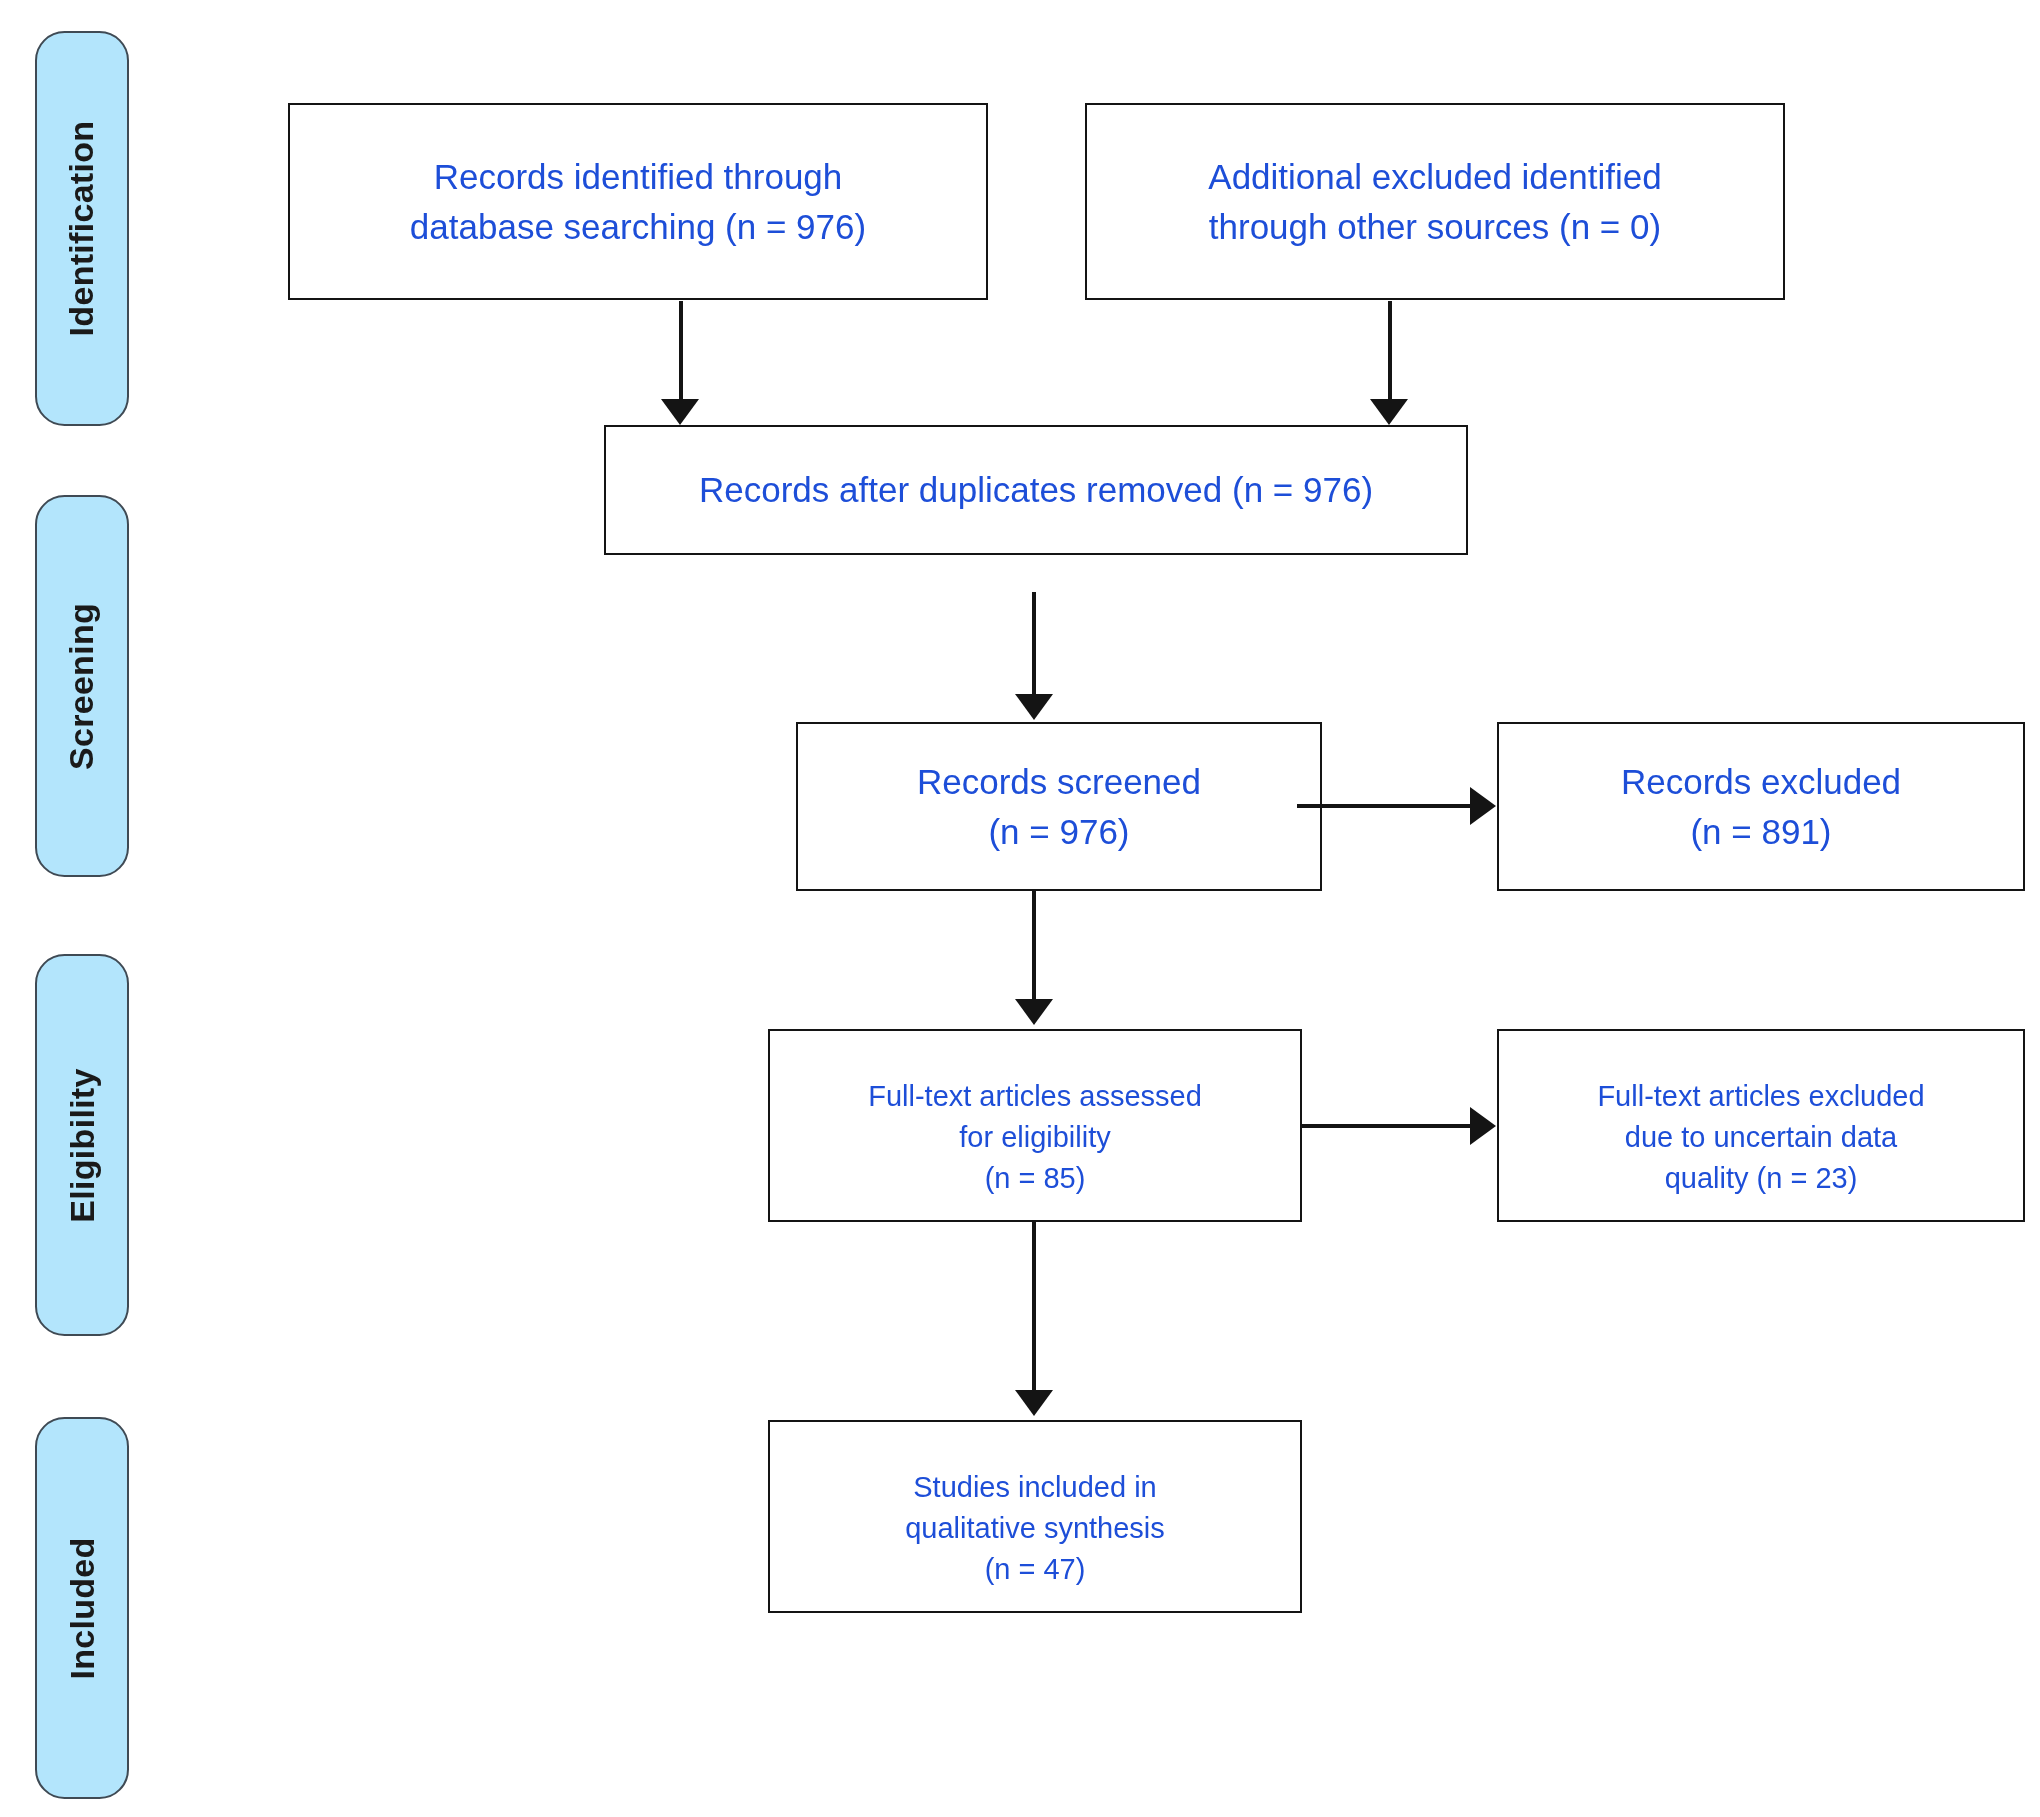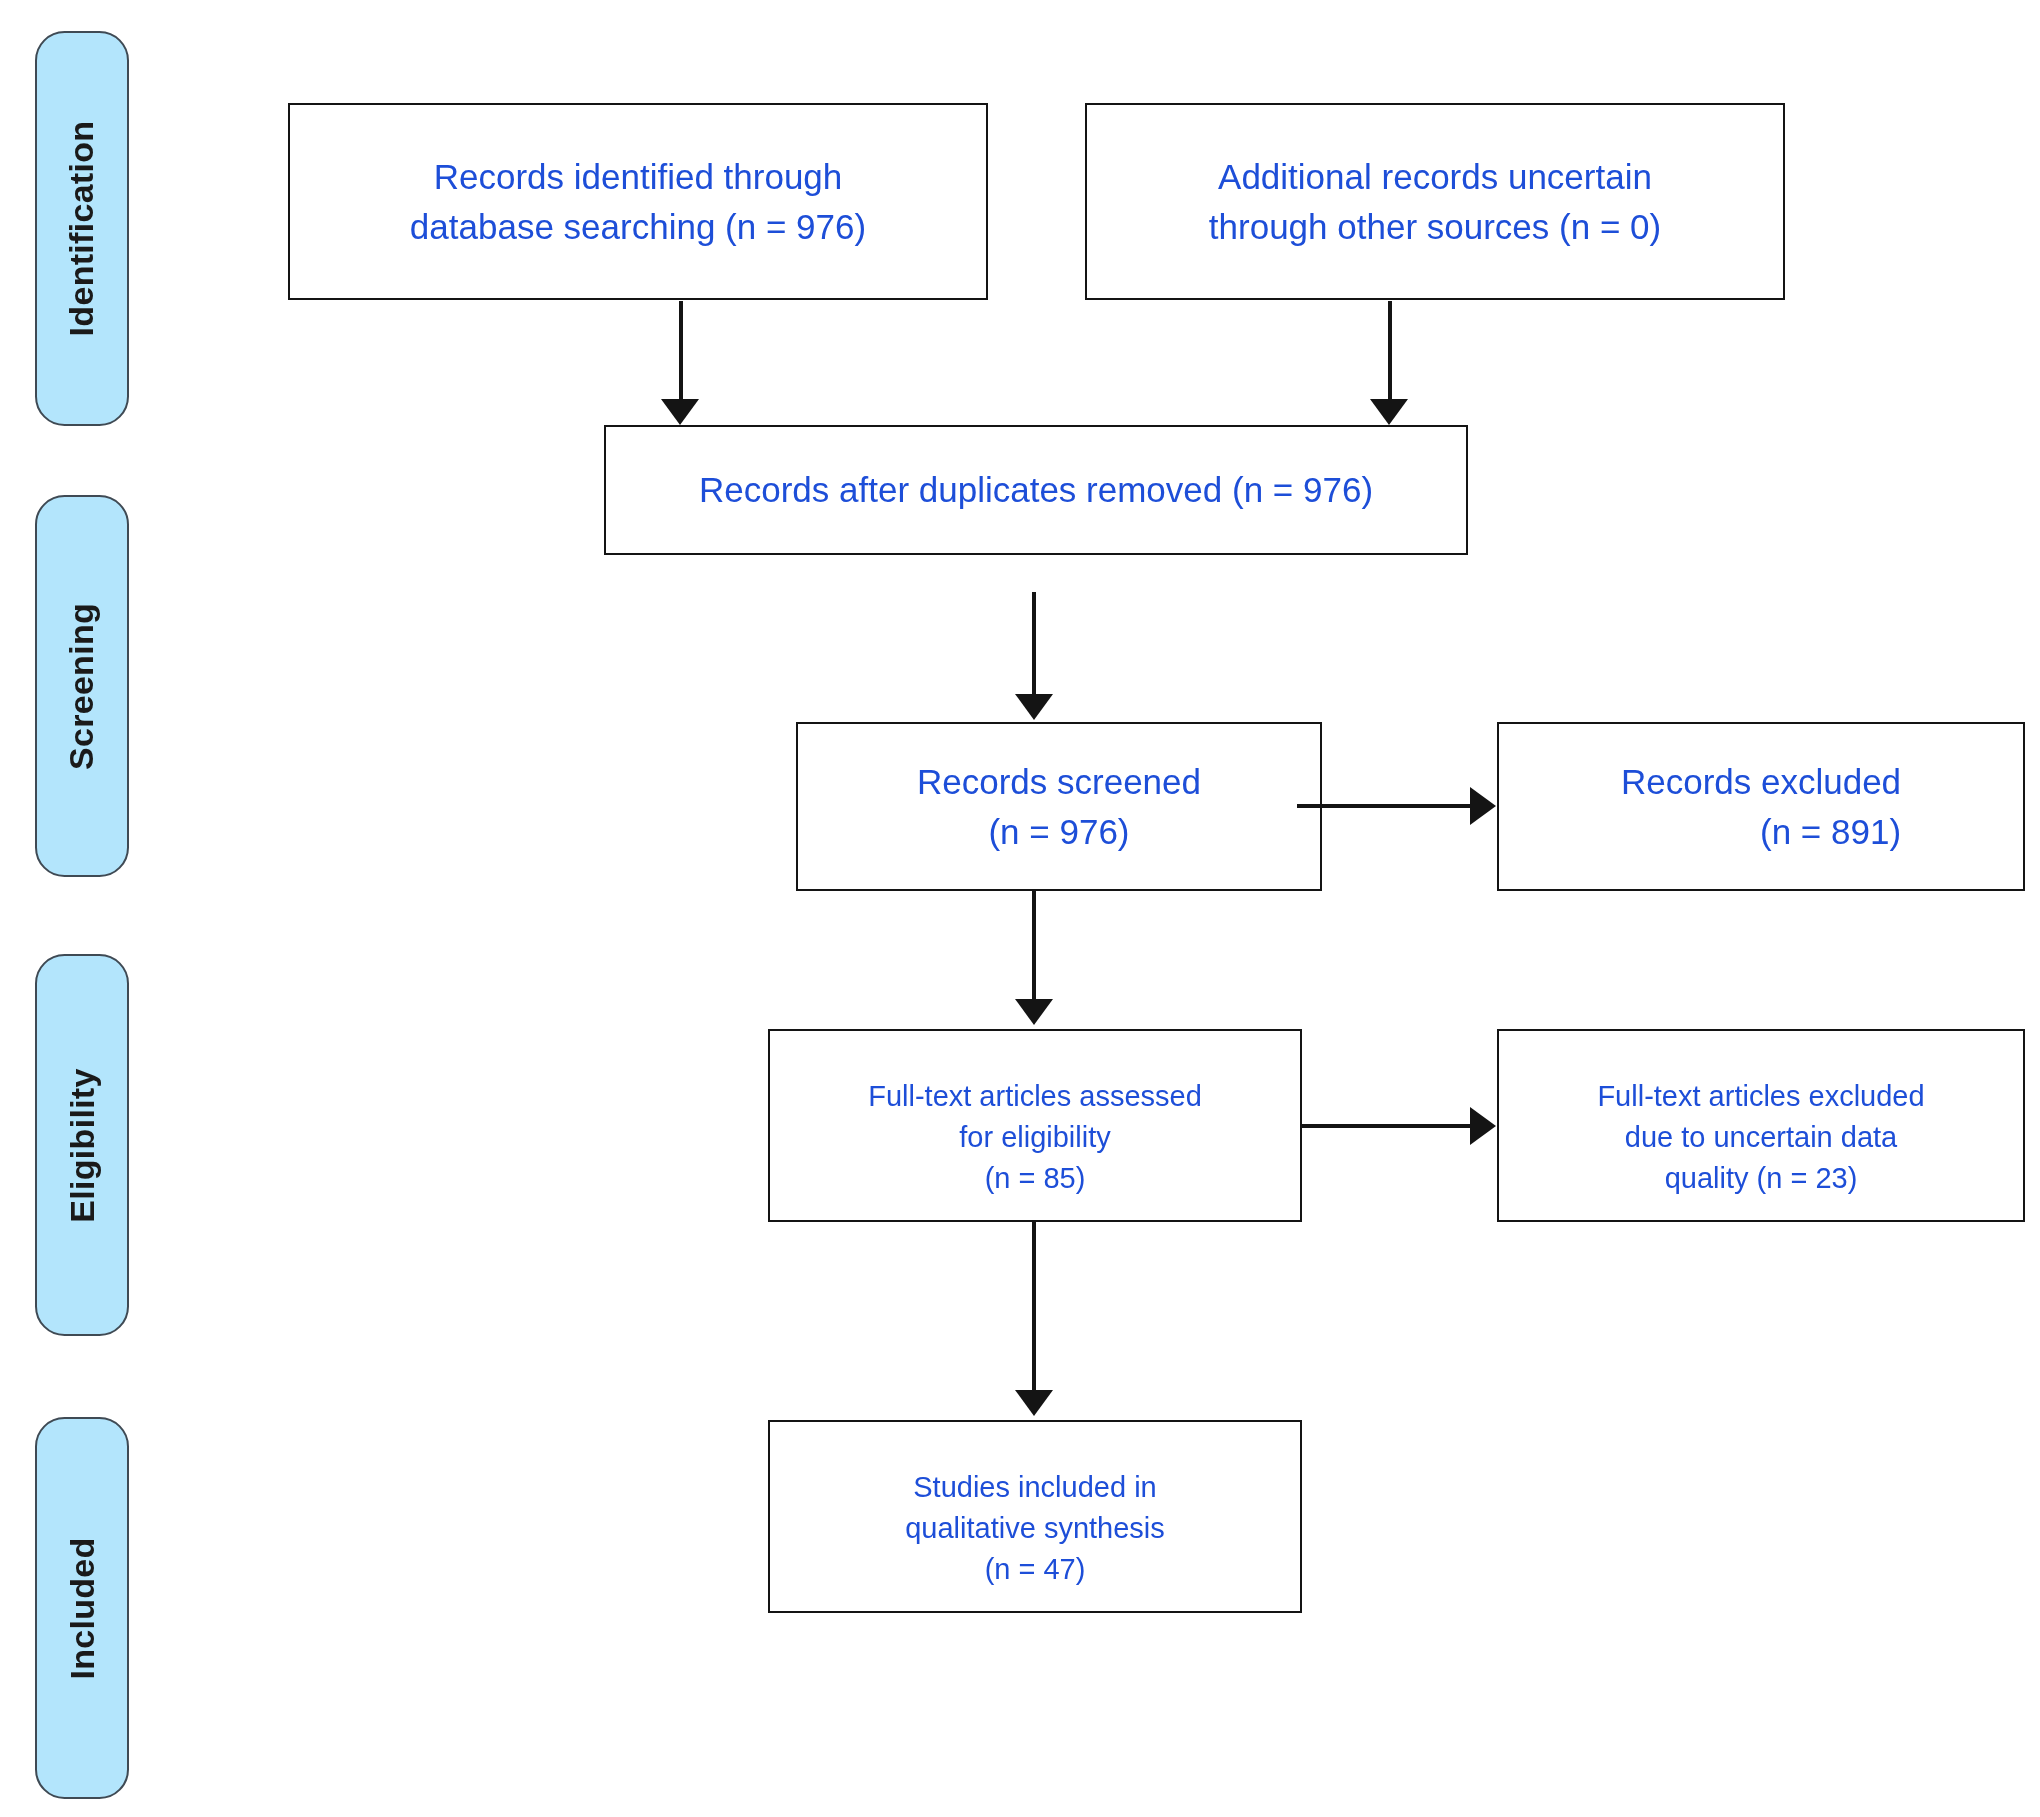--- a/index.html
+++ b/index.html
@@ -110,39 +110,39 @@
 
   <div class="box" style="left:288px; top:103px; width:700px; height:197px;">
     <div class="box-text t-large">
       <div>Records identified through</div>
       <div>database searching (n = 976)</div>
     </div>
   </div>
 
   <div class="box" style="left:1085px; top:103px; width:700px; height:197px;">
     <div class="box-text t-large">
-      <div>Additional records uncertain</div>
+      <div>Additional excluded identified</div>
       <div>through other sources (n = 0)</div>
     </div>
   </div>
 
   <div class="box" style="left:604px; top:425px; width:864px; height:130px;">
     <div class="box-text t-large">
       <div>Records after duplicates removed (n = 976)</div>
     </div>
   </div>
 
   <div class="box" style="left:772px; top:722px; width:526px; height:169px;margin-left:24px;">
     <div class="box-text t-large">
       <div>Records screened</div>
       <div>(n = 976)</div>
     </div>
   </div>
 
-  <div class="box" style="left:1497px; top:722px; width:528px; height:169px;text-align:right;">
+  <div class="box" style="left:1497px; top:722px; width:528px; height:169px;">
     <div class="box-text t-large">
       <div>Records excluded</div>
       <div>(n = 891)</div>
     </div>
   </div>
 
   <div class="box" style="left:768px; top:1029px; width:534px; height:193px;">
     <div class="box-text t-small">
       <div>Full-text articles assessed</div>
       <div>for eligibility</div>

